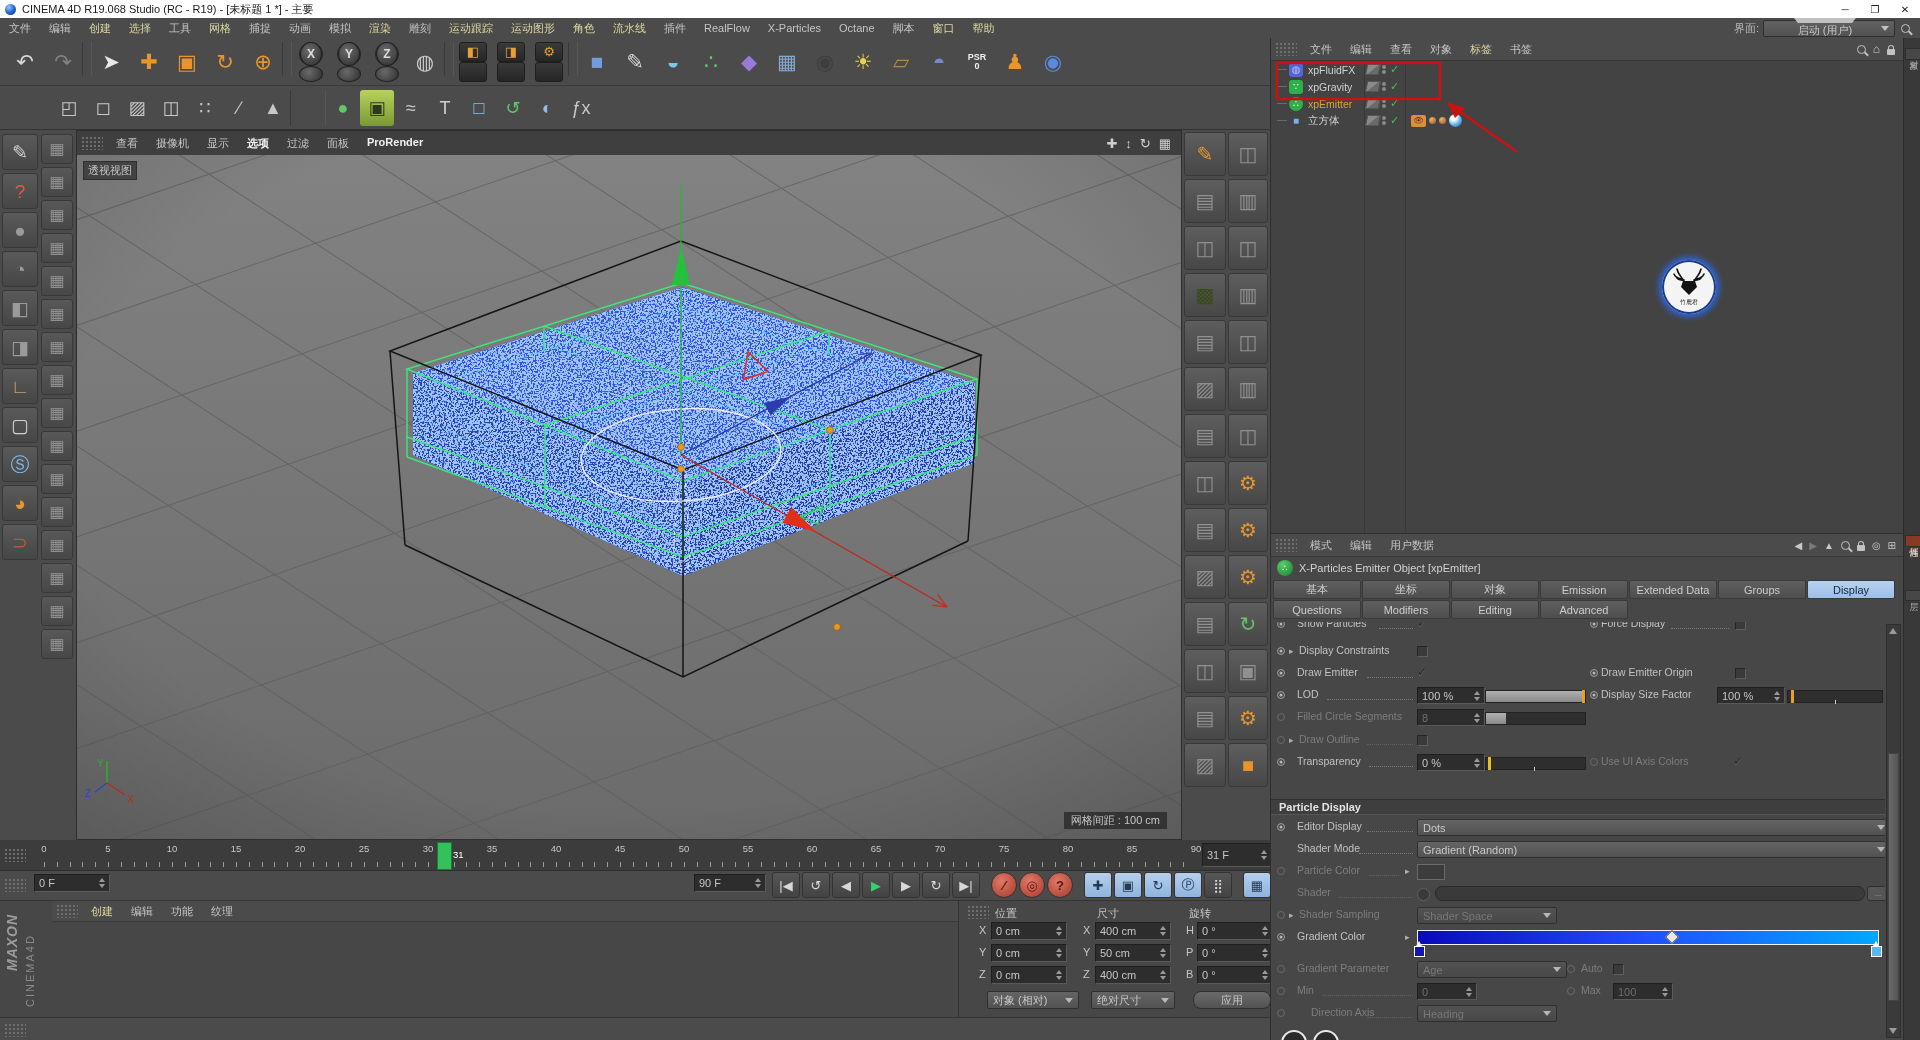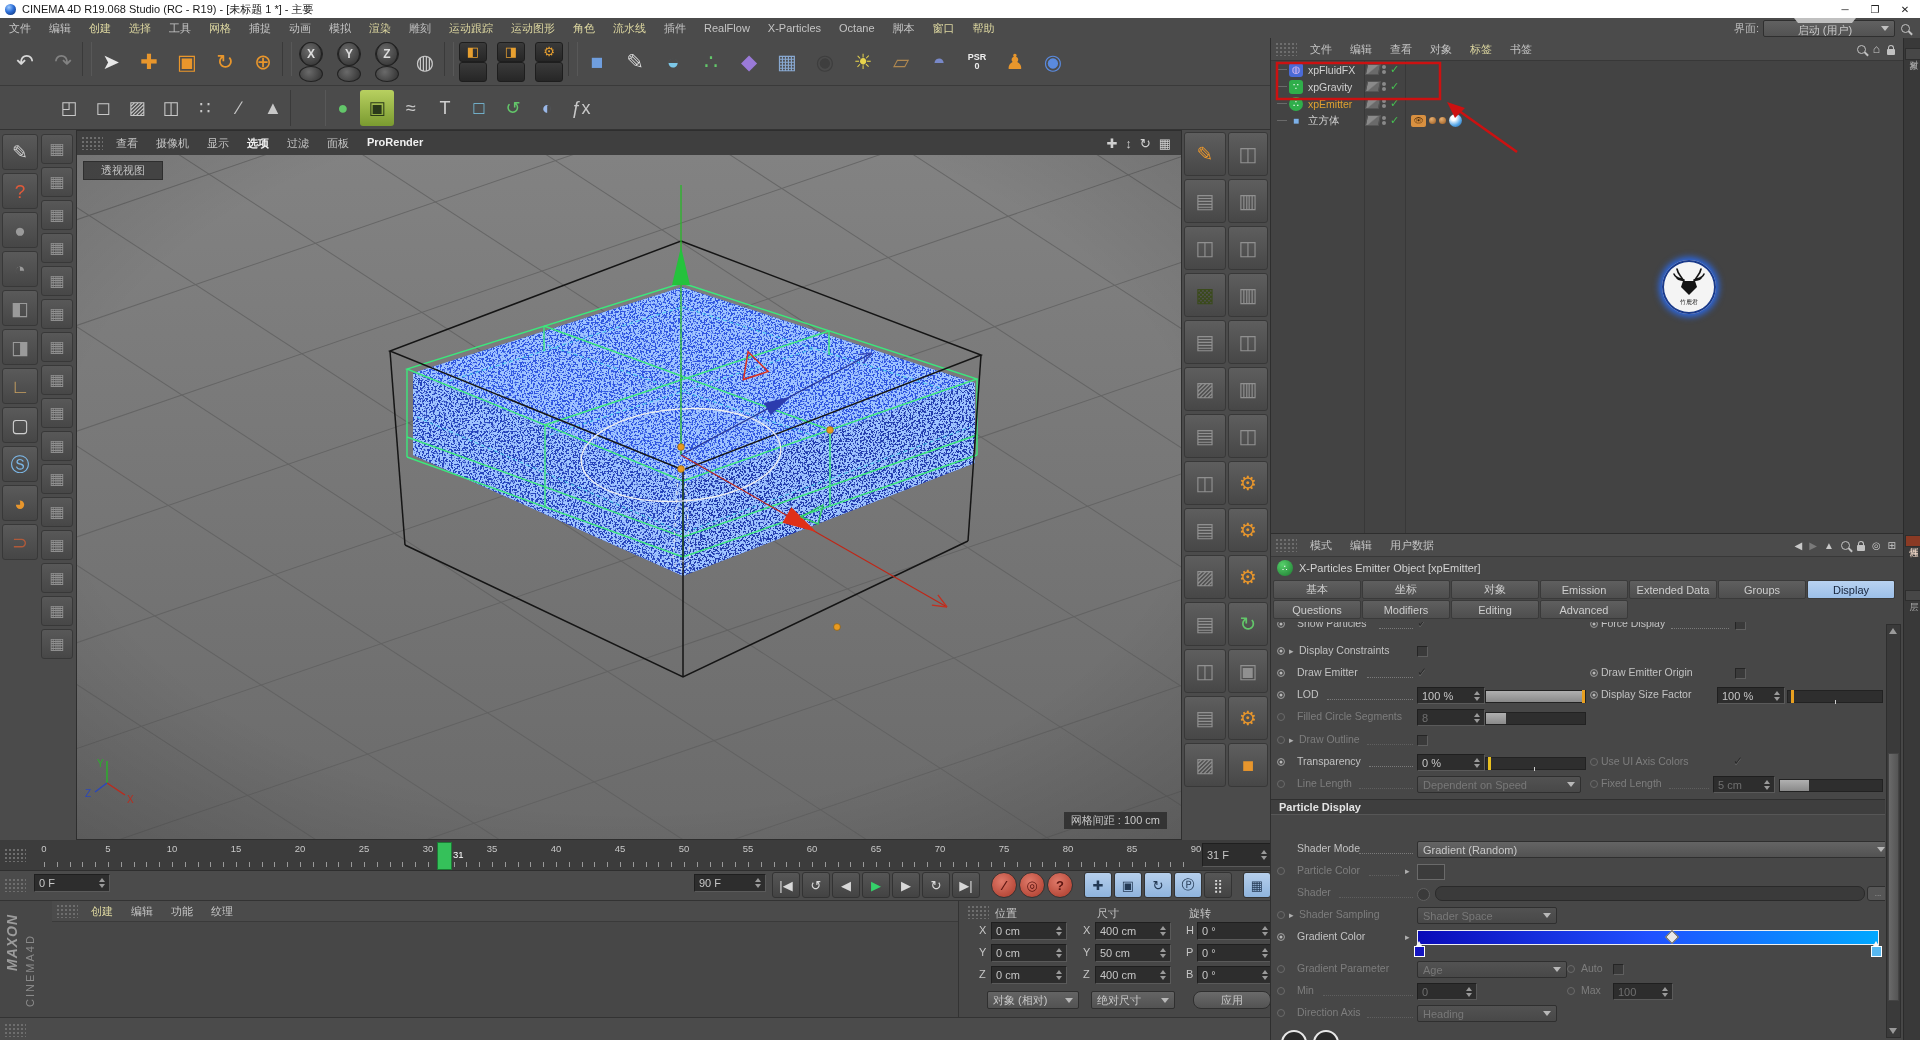--- a/index.html
+++ b/index.html
@@ -59,21 +59,21 @@
   #rcolA .tb,#rcolB .tb{width:40px;height:42px;font-size:20px;background:linear-gradient(#5e5e5e,#474747);border:1px solid #383838;}
   #rcolB .tb{width:38px;}
   
   #viewport{left:76px;top:130px;width:1106px;height:710px;background:#3d3d3d;border:1px solid #2e2e2e;box-sizing:border-box;}
   #vpmenu{left:0;top:0;width:1104px;height:24px;background:#3f3f3f;border-bottom:1px solid #2e2e2e;
           display:flex;align-items:center;}
   #vpmenu .mi.hl{color:#f0f0f0;font-weight:bold;}
   #vpmenu .hud{margin-left:auto;display:flex;gap:8px;padding-right:10px;}
   #vpmenu .hud span{color:#cfcfcf;font-size:13px;}
   #scene{left:0;top:24px;width:1104px;height:684px;}
-  #vp-label{left:6px;top:30px;background:rgba(58,58,58,.85);padding:1px 17px;color:#c2c2c2;border:1px solid #2e2e2e;}
+  #vp-label{left:6px;top:30px;background:rgba(58,58,58,.85);padding:1px 4px;color:#c2c2c2;border:1px solid #2e2e2e;}
   #grid-label{right:14px;bottom:10px;background:rgba(45,45,45,.85);padding:1px 7px;color:#c8c8c8;position:absolute;}
   .handle{width:22px;height:14px;background-image:radial-gradient(#6e6e6e 1px,transparent 1.2px);
           background-size:4px 4px;margin:0 4px;}
   
   #timeline{left:0;top:840px;width:1270px;height:60px;background:#4b4b4b;}
   #ruler{left:0;top:0;width:1270px;height:30px;background:#3c3c3c;border-bottom:1px solid #2f2f2f;display:flex;align-items:center;}
   #ticks{position:absolute;left:44px;top:3px;width:1152px;display:flex;justify-content:space-between;}
   #ticks .tick{width:0;overflow:visible;font-size:9.5px;color:#c8c8c8;}
   #ticks .tick em{font-style:normal;display:inline-block;transform:translateX(-50%);}
   #ruler-ticks{position:absolute;left:44px;top:22px;width:1152px;height:5px;
@@ -1169,40 +1169,30 @@
             <b class="spin"></b>
           </div>
         <div class="sld" style="left:214px;width:99px">
             <i class="m" style="left:2px;background:#e8c020"></i>
             <i class="t" style="left:48px"></i>
           </div>
         <span class="radio dim" style="left:319px"></span>
         <span class="albl" style="left:330px;color:#7d7d7d">Use UI Axis Colors</span>
         <span class="ck" style="left:462px">✓</span>
       </div>
-      <div class="arow dis" style="top:154px">
-        <span class="radio dim" style="left:6px"></span>
-        <span class="albl" style="left:26px">Line Length</span>
-        <span class="lead" style="left:88px;width:54px"></span>
-        <div class="dd" style="left:146px;width:152px">
-            <i>Dependent on Speed</i>
+      <div id="sect1" style="top:177px">Particle Display</div>
+      <div class="arow" style="top:197px">
+        <span class="radio on" style="left:6px"></span>
+        <span class="albl" style="left:26px">Editor Display</span>
+        <span class="lead" style="left:96px;width:46px"></span>
+        <div class="dd" style="left:146px;width:462px">
+            <i>Dots</i>
             <b></b>
           </div>
-        <span class="radio dim" style="left:319px"></span>
-        <span class="albl" style="left:330px">Fixed Length</span>
-        <span class="lead" style="left:398px;width:40px"></span>
-        <div class="fld" style="left:442px;width:52px">
-            <i>5 cm</i>
-            <b class="spin"></b>
-          </div>
-        <div class="sld" style="left:508px;width:102px">
-            <div class="f" style="width:28%"></div>
-          </div>
-      </div>
-      <div id="sect1" style="top:177px">Particle Display</div>
+      </div>
       <div class="arow" style="top:219px">
         <span class="albl" style="left:26px">Shader Mode</span>
         <span class="lead" style="left:88px;width:54px"></span>
         <div class="dd" style="left:146px;width:462px">
             <i>Gradient (Random)</i>
             <b></b>
           </div>
       </div>
       <div class="arow dis" style="top:241px">
         <span class="radio dim" style="left:6px"></span>
@@ -1257,21 +1247,21 @@
           </div>
         <span class="radio dim" style="left:296px"></span>
         <span class="albl" style="left:310px">Max</span>
         <div class="fld" style="left:342px;width:50px">
             <i>100</i>
             <b class="spin"></b>
           </div>
       </div>
       <div class="arow dis" style="top:383px">
         <span class="radio dim" style="left:6px"></span>
-        <span class="albl" style="left:26px">Direction Axis</span>
+        <span class="albl" style="left:40px">Direction Axis</span>
         <span class="lead" style="left:96px;width:46px"></span>
         <div class="dd" style="left:146px;width:128px">
             <i>Heading</i>
             <b></b>
           </div>
       </div>
     </div>
     <div id="am-scroll">
       <span class="ar up"></span>
         <span class="th"></span>

